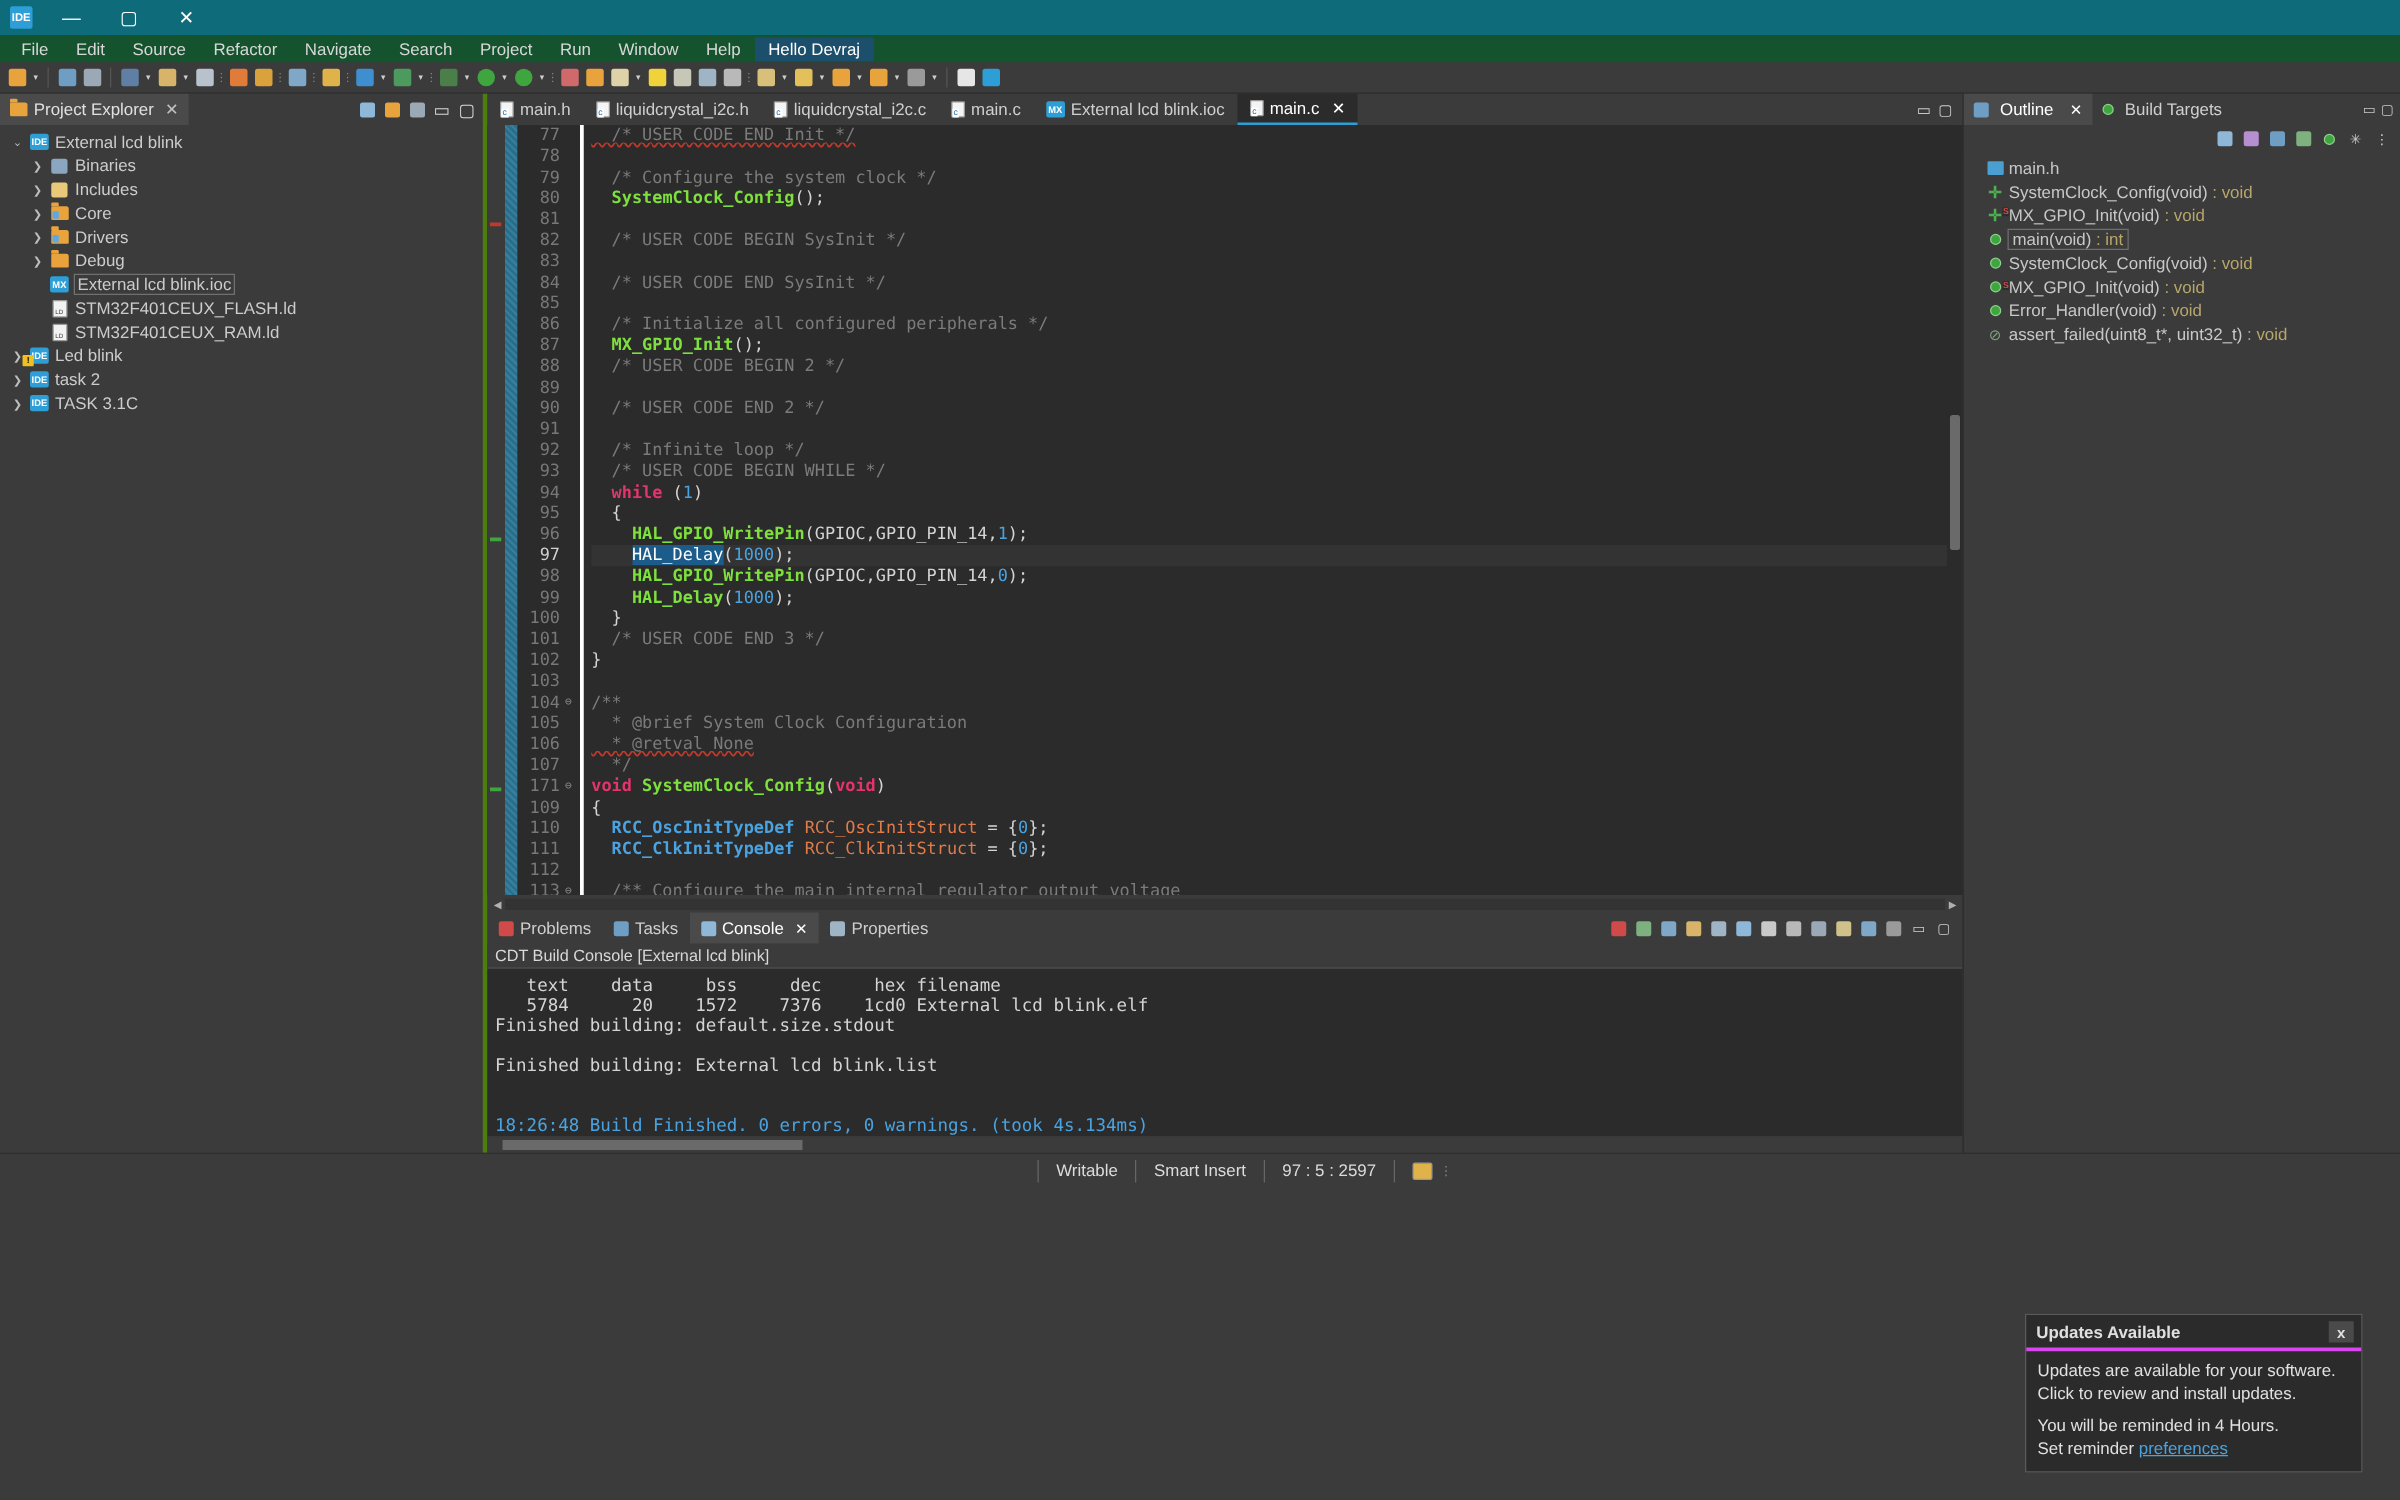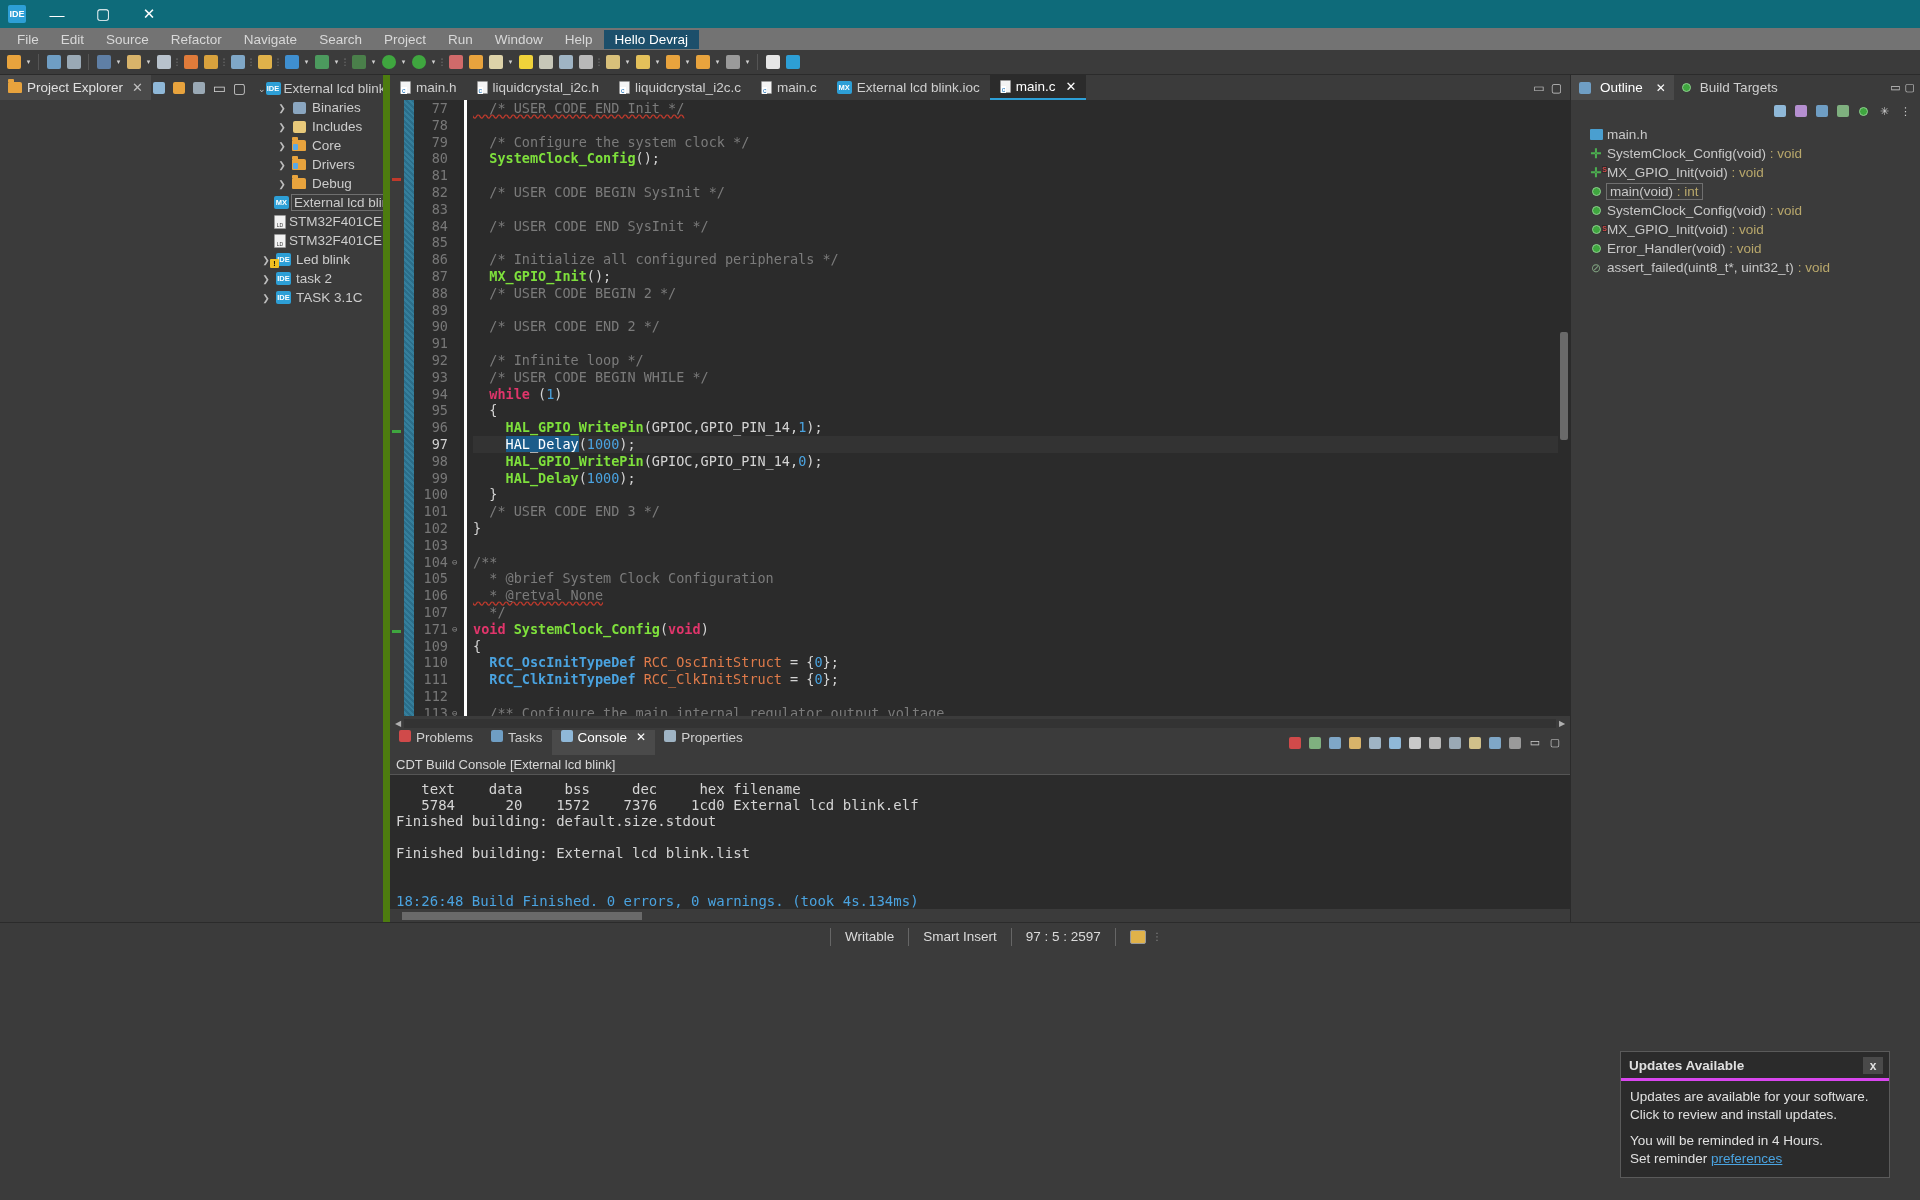--- a/index.html
+++ b/index.html
@@ -17,43 +17,43 @@
     width:18px; height:18px; background:#2d9fd6; color:#fff; font-size:9px;
     font-weight:bold; display:flex; align-items:center; justify-content:center;
     border-radius:2px; margin:0 8px 0 4px; font-family:"Liberation Sans",sans-serif;
   }
   #titlebar .t-text { flex:1; white-space:nowrap; overflow:hidden; }
   .wbtns { display:flex; height:28px; }
   .wbtn { width:46px; height:28px; display:flex; align-items:center;
           justify-content:center; color:#fff; font-size:15px; }
   
   #menubar {
-    height:22px; background:#737373; display:flex; align-items:center;
+    height:22px; background:#14532d; display:flex; align-items:center;
     padding-left:6px; font-size:13.5px; color:#d8d8d8;
   }
   #menubar .mi { padding:2px 11px; white-space:nowrap; }
   #menubar .mi.hl { background:#1c4f6b; color:#fff; }
   
   #toolbar {
     height:25px; background:#3b3b3b; display:flex; align-items:center;
     border-bottom:1px solid #2b2b2b; padding-left:4px; gap:1px;
   }
   .tb-ico { width:19px; height:19px; display:flex; align-items:center;
             justify-content:center; font-size:12px; position:relative; }
   .tb-arrow { width:9px; font-size:7px; color:#cfcfcf; display:flex;
               align-items:center; justify-content:center; height:19px;}
   .tb-sep { width:1px; height:16px; background:#555; margin:0 4px; }
   .tb-dots { width:6px; height:19px; color:#888; font-size:9px;
              display:flex;align-items:center;justify-content:center;}
   .sq { width:14px;height:14px;border-radius:2px;display:block; }
   
   #main { display:flex; height:847px; }
   
-  #left { width:390px; background:#3b3b3b; display:flex; flex-direction:row;
-          border-right:7px solid #4d7c0f; }
+  #left { width:390px; background:#3b3b3b; display:flex; flex-direction:column;
+          border-right:4px solid #4d7c0f; }
   .view-tabrow { height:25px; display:flex; align-items:stretch; background:#3b3b3b; }
   .view-tab { display:flex; align-items:center; gap:5px; padding:0 8px;
               background:#4a4a4a; font-size:13.5px; color:#e0e0e0; }
   .view-tab .x { font-size:13px; color:#c0c0c0; margin-left:4px; }
   .view-tab-filler { flex:1; display:flex; align-items:center;
                      justify-content:flex-end; gap:3px; padding-right:4px; }
   .vt-icon { width:17px;height:17px;display:flex;align-items:center;justify-content:center;}
   #tree { flex:1; background:#3b3b3b; padding-top:4px; overflow:hidden; }
   .tnode { display:flex; align-items:center; height:19px; font-size:13.5px;
            color:#cccccc; white-space:nowrap; padding-left:6px; }
@@ -124,21 +124,21 @@
   #vscroll { width:12px; background:#2b2b2b; position:relative; flex:none;}
   #vscroll .thumb { position:absolute; left:2px; width:8px; background:#6a6a6a;
                     border-radius:2px; }
   #hscrollbar { height:14px; background:#3b3b3b; display:flex; align-items:center;
                 padding:0 2px; }
   #hscrollbar .harrow{width:12px;text-align:center;font-size:8px;color:#b0b0b0;}
   #hscrollbar .htrack{flex:1;height:9px;background:#333;position:relative;}
   
   #console-panel { flex:1; display:flex; flex-direction:column; background:#3b3b3b; }
   #ctabs { height:25px; display:flex; align-items:stretch; font-size:13.5px; }
-  .ctab { display:flex; align-items:flex-start; gap:5px; padding:0 9px; color:#cfcfcf; }
+  .ctab { display:flex; align-items:center; gap:5px; padding:0 9px; color:#cfcfcf; }
   .ctab.active { background:#4a4a4a; color:#ffffff; }
   .ctab .x { margin-left:4px; font-size:12px;}
   .ctab-ctl { flex:1; display:flex; align-items:center; justify-content:flex-end;
               gap:2px; padding-right:6px; }
   .c-ico { width:18px; height:18px; display:flex; align-items:center;
            justify-content:center; font-size:11px; color:#cdcdcd;}
   #console-title { background:#3b3b3b; color:#d8d8d8; font-size:13px;
                    padding:2px 0 2px 6px; border-bottom:1px solid #555; }
   #console-out { flex:1; background:#2b2b2b; color:#d4d4d4;
                  font-family:"DejaVu Sans Mono", monospace; font-size:14px;

